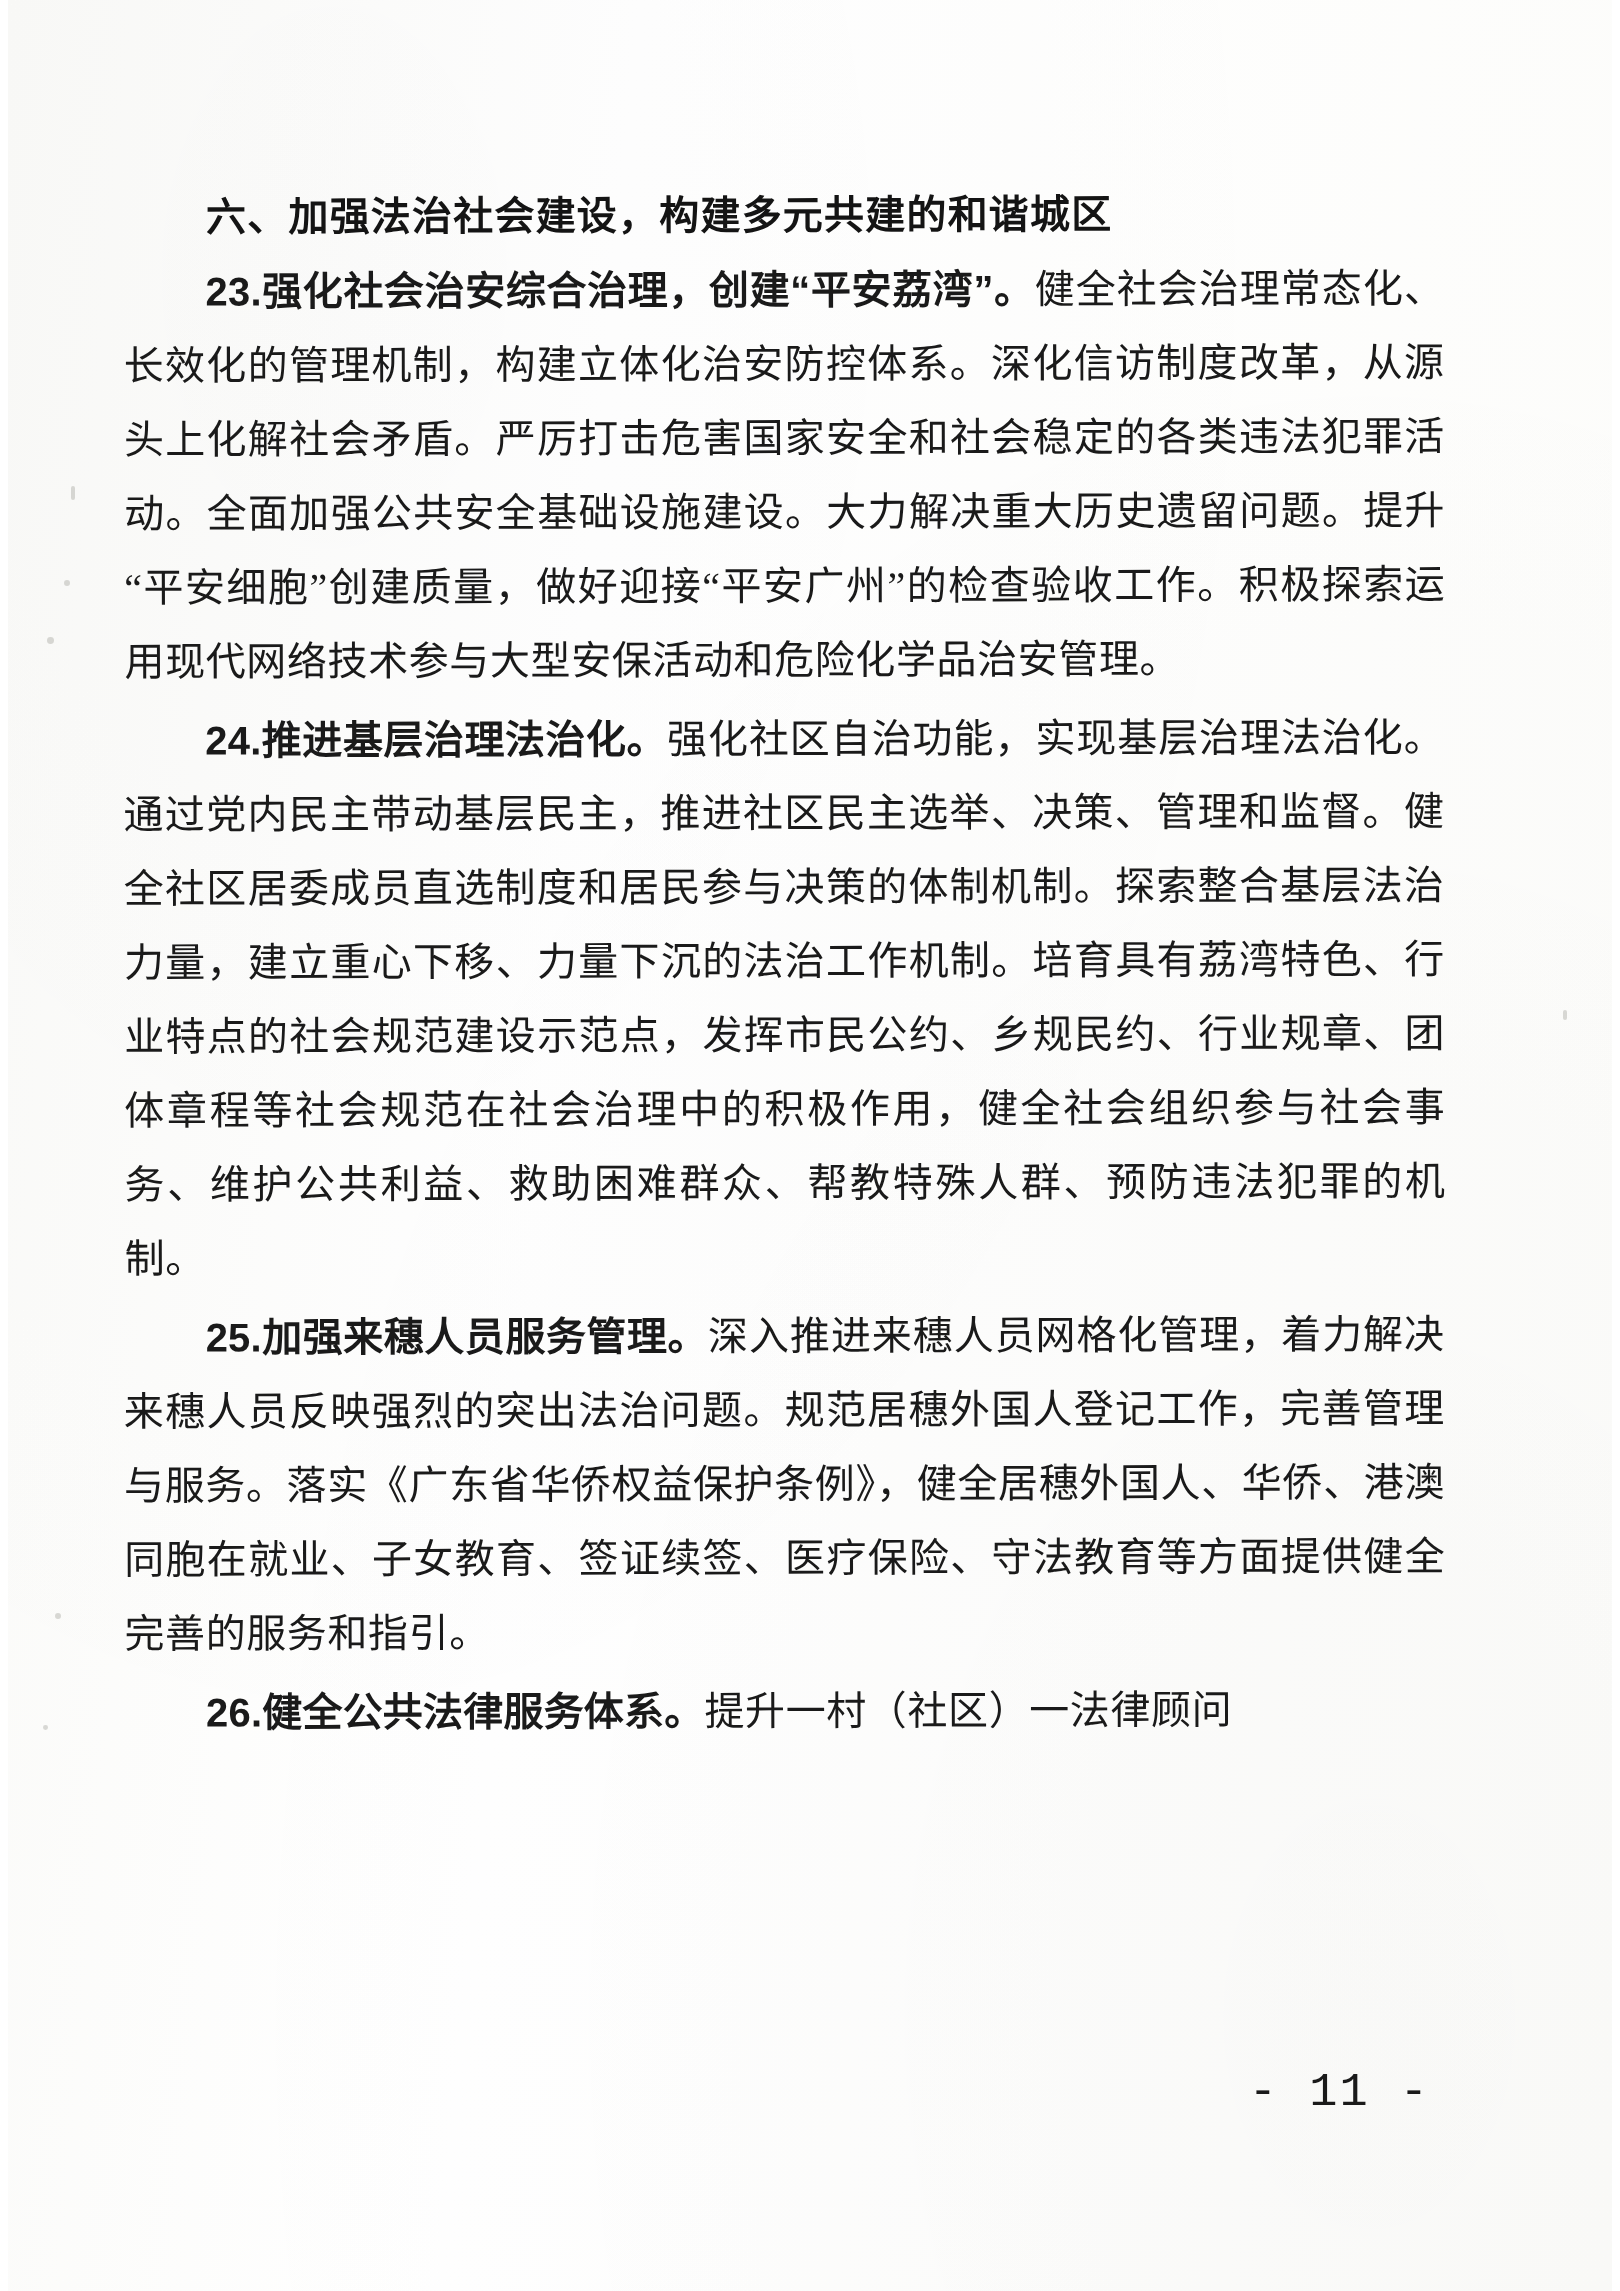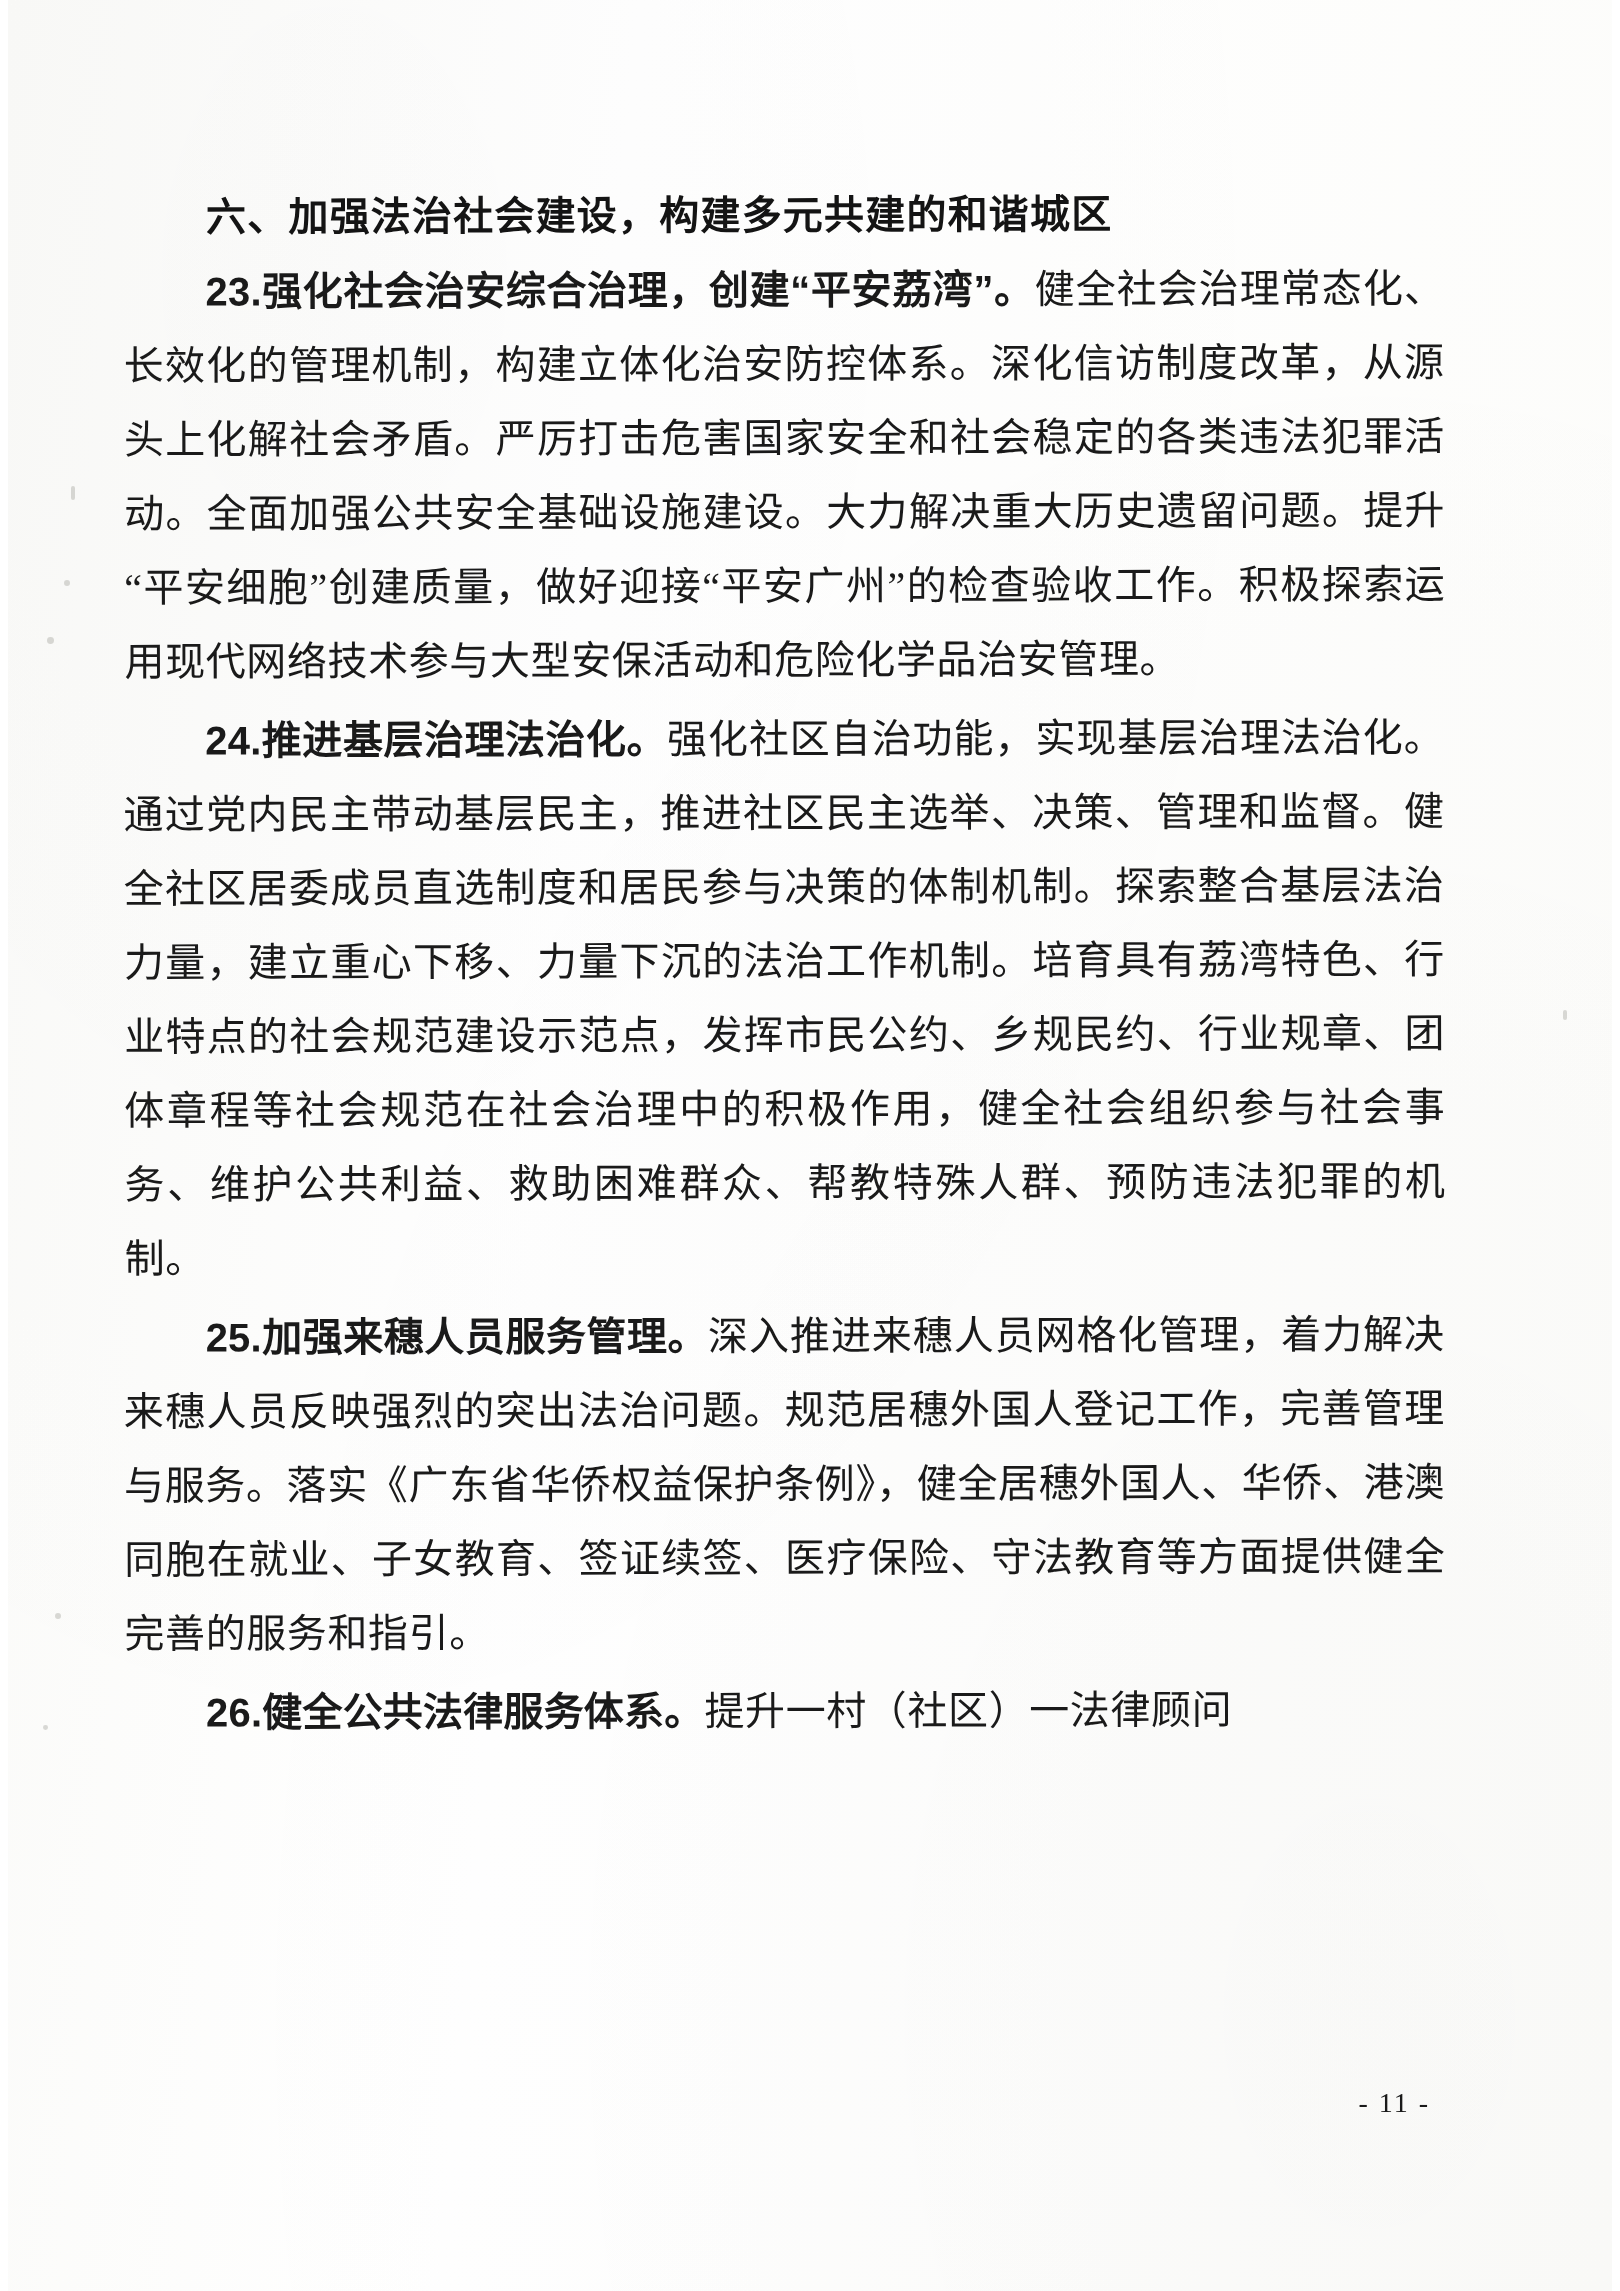--- a/index.html
+++ b/index.html
@@ -60,24 +60,24 @@
   }
   p.para .lead {
     font-weight: bold;
     font-family: "Liberation Sans", "DejaVu Sans", sans-serif;
     letter-spacing: 0.2px;
   }
   .page-number {
     position: absolute;
     right: 182px;
     bottom: 173px;
-    font-size: 28px;
+    font-size: 47px;
     color: #1a1a1a;
     letter-spacing: 2px;
-    font-family: Liberation Serif, serif;
+    font-family: Liberation Mono, monospace;
   }
   
   .speck {
     position: absolute;
     background: #b9b9b4;
     border-radius: 50%;
     opacity: .55;
   }
   .s1 { left: 63px;  top: 486px;  width: 3.9px;  height: 13.7px; border-radius: 2px; }
   .s2 { left: 56px;  top: 580px;  width: 5.9px;  height: 5.9px; }

